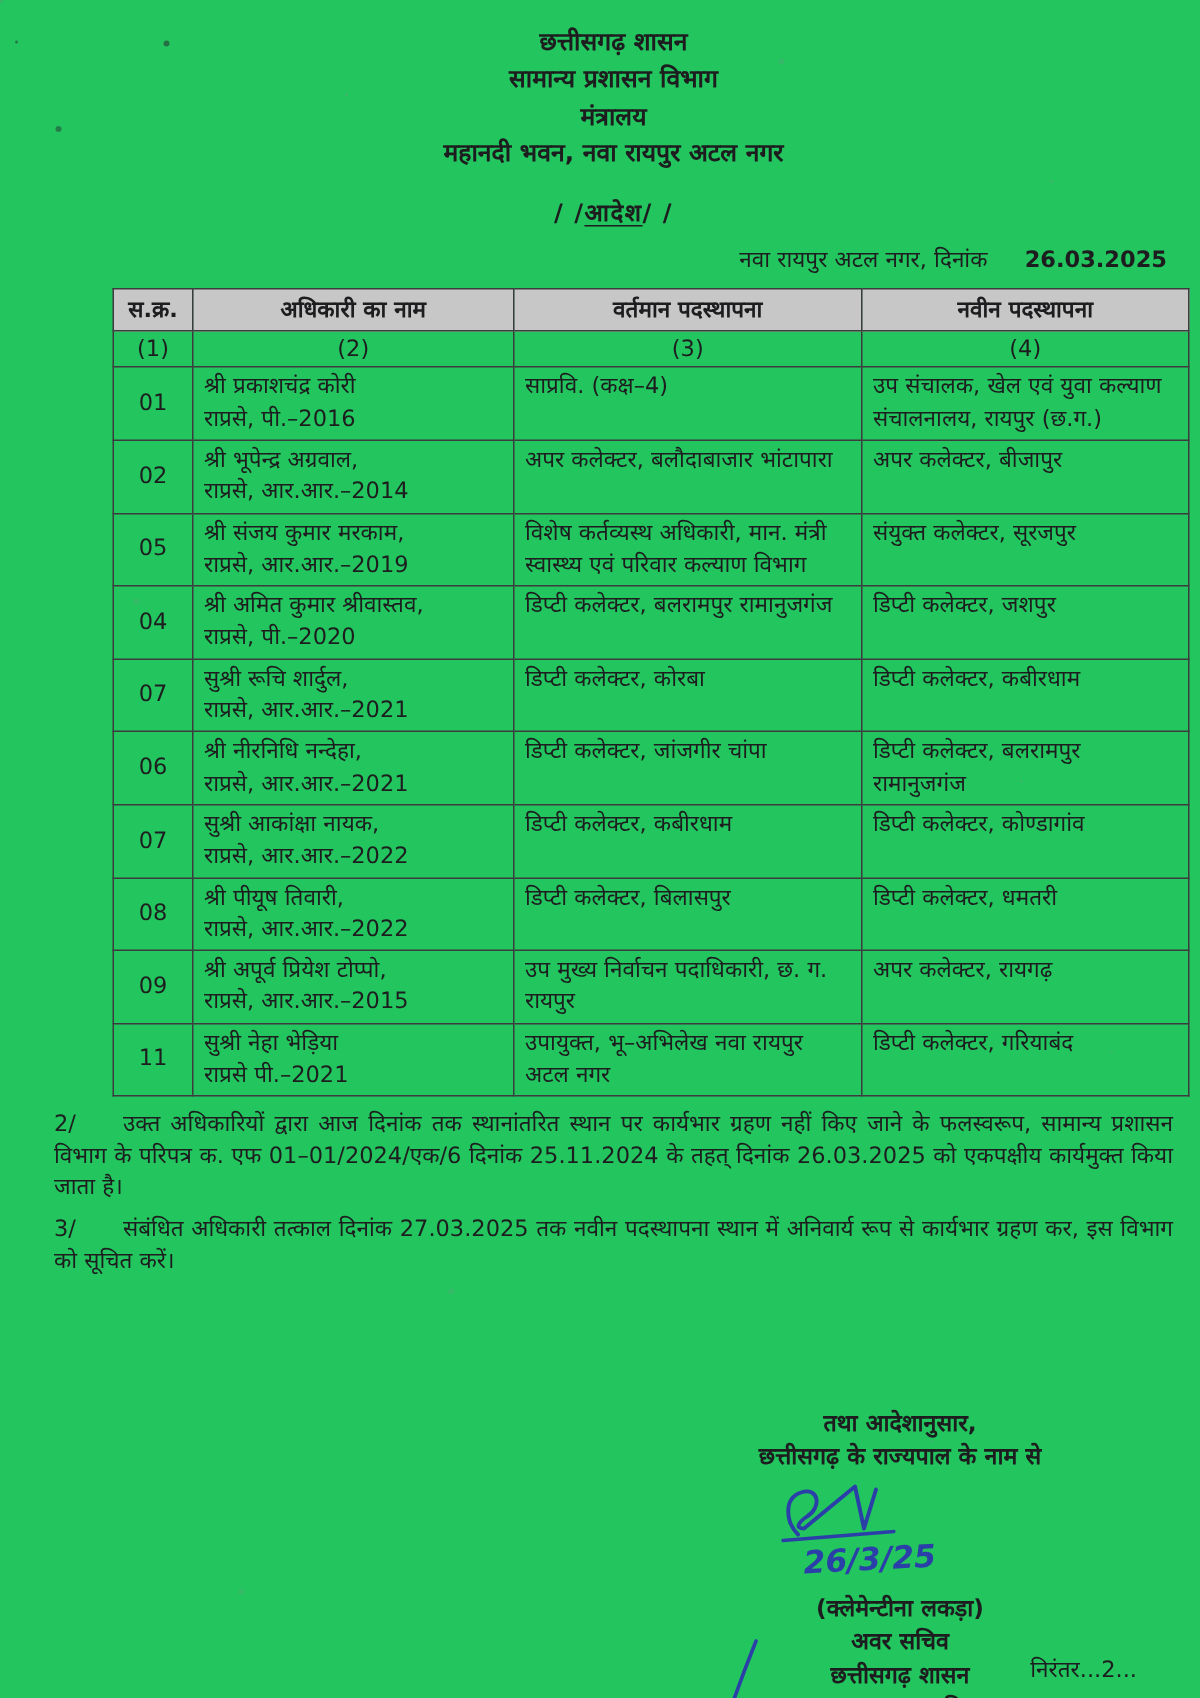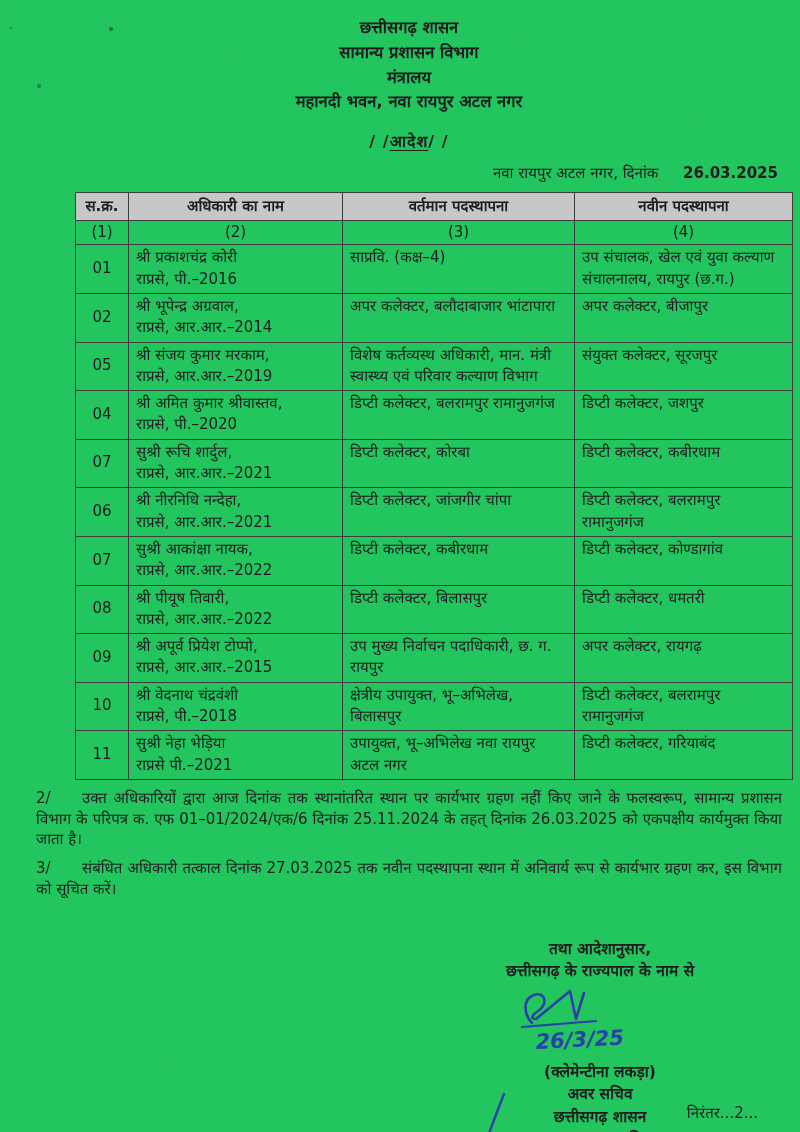--- a/index.html
+++ b/index.html
@@ -199,29 +199,20 @@
           <tr>
             <td class="c-sno">09</td>
             <td class="c-name">
               <div>श्री अपूर्व प्रियेश टोप्पो,</div>
               <div>राप्रसे, आर.आर.–2015</div>
             </td>
             <td class="c-cur">उप मुख्य निर्वाचन पदाधिकारी, छ. ग. रायपुर</td>
             <td class="c-new">अपर कलेक्टर, रायगढ़</td>
           </tr>
           <tr>
-            <td class="c-sno">10</td>
-            <td class="c-name">
-              <div>श्री वेदनाथ चंद्रवंशी</div>
-              <div>राप्रसे, पी.–2018</div>
-            </td>
-            <td class="c-cur">क्षेत्रीय उपायुक्त, भू–अभिलेख, बिलासपुर</td>
-            <td class="c-new">डिप्टी कलेक्टर, बलरामपुर रामानुजगंज</td>
-          </tr>
-          <tr>
             <td class="c-sno">11</td>
             <td class="c-name">
               <div>सुश्री नेहा भेड़िया</div>
               <div>राप्रसे पी.–2021</div>
             </td>
             <td class="c-cur">उपायुक्त, भू–अभिलेख नवा रायपुर अटल नगर</td>
             <td class="c-new">डिप्टी कलेक्टर, गरियाबंद</td>
           </tr>
         </tbody>
     </table>

